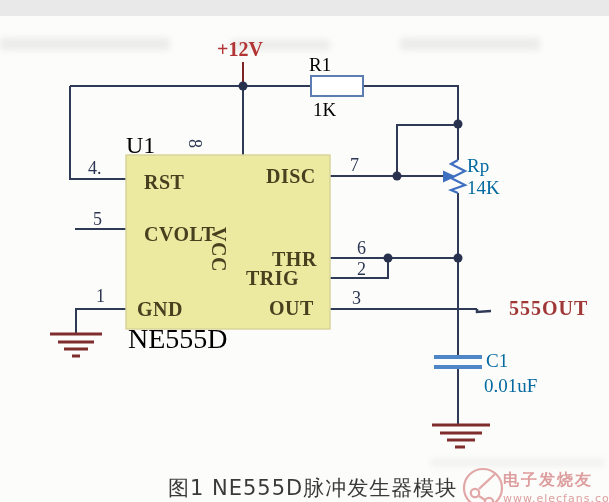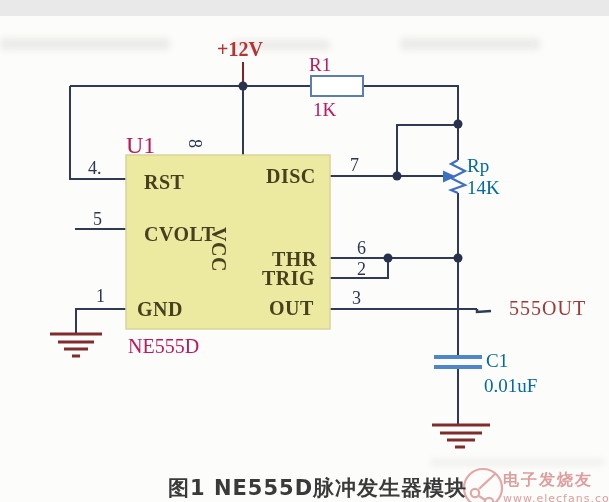--- a/index.html
+++ b/index.html
@@ -6,27 +6,27 @@
   .stage{
     position:relative;width:609px;height:502px;margin:16px auto;
     background:#fcfcfa;overflow:hidden;
     font-family:"Liberation Serif", serif;
   }
   .abs{position:absolute;white-space:nowrap;}
   svg{position:absolute;left:0;top:0;}
   
   .ictext{font-weight:bold;font-size:20px;color:#46401f;letter-spacing:0.5px;}
   .pinnum{font-size:18px;color:#2c3654;}
-  .refdes{font-size:19px;color:#be185d;}
+  .refdes{font-size:19px;color:#000000;}
   .valtxt{font-size:19px;color:#0369a1;}
   .powertxt{font-size:20px;font-weight:bold;color:#b23434;}
   .nettxt{font-size:20px;color:#a03838;letter-spacing:1px;}
   .rot90{transform:rotate(90deg);transform-origin:center center;}
   .caption{
-    font-family:"DejaVu Sans", sans-serif;font-weight:bold;
+    font-family:"DejaVu Sans", sans-serif;font-weight:normal;
     font-size:21px;color:#3a3a3a;letter-spacing:1px;
   }
   .wm-name{font-family:"DejaVu Sans", sans-serif;font-weight:bold;
     font-size:16px;color:#dc9e9e;letter-spacing:2px;}
   .wm-url{font-family:"DejaVu Sans", sans-serif;font-size:11px;color:#dc9e9e;letter-spacing:1px;}
   .smudge{position:absolute;background:#ebebe9;filter:blur(3px);border-radius:4px;}
 </style>
 </head>
 <body>
 
@@ -111,41 +111,41 @@
     <g stroke="#e2a8a8" stroke-width="2.2" fill="none">
       <circle cx="483" cy="472" r="19"></circle>
       <path d="M496,457 C489,464 484,468 479,473"></path>
       <circle cx="475" cy="477" r="4.2"></circle>
       <line x1="479" y1="480" x2="485" y2="484"></line>
       <circle cx="489" cy="486" r="4.2"></circle>
     </g>
   </svg>
 
   <span class="abs powertxt" style="left:217px;top:22px;">+12V</span>
-  <span class="abs nettxt" style="left:509px;top:281px;">555OUT</span>
+  <span class="abs nettxt" style="left:509px;top:281px;font-weight:bold;">555OUT</span>
 
   <span class="abs refdes" style="left:126px;top:116px;font-size:24px;">U1</span>
-  <span class="abs refdes" style="left:128px;top:319px;font-size:20px;">NE555D</span>
+  <span class="abs refdes" style="left:128px;top:307px;font-size:28px;">NE555D</span>
 
   <span class="abs pinnum" style="left:88px;top:142px;">4.</span>
   <span class="abs pinnum" style="left:93px;top:193px;">5</span>
   <span class="abs pinnum" style="left:96px;top:270px;">1</span>
   <span class="abs pinnum rot90" style="left:190px;top:117px;">8</span>
   <span class="abs pinnum" style="left:350px;top:139px;">7</span>
   <span class="abs pinnum" style="left:357px;top:222px;">6</span>
   <span class="abs pinnum" style="left:357px;top:243px;">2</span>
   <span class="abs pinnum" style="left:352px;top:272px;">3</span>
 
   <span class="abs ictext" style="left:144px;top:155px;">RST</span>
   <span class="abs ictext" style="left:144px;top:207px;">CVOLT</span>
   <span class="abs ictext rot90" style="left:196px;top:222px;">VCC</span>
   <span class="abs ictext" style="left:137px;top:282px;">GND</span>
   <span class="abs ictext" style="left:266px;top:149px;">DISC</span>
   <span class="abs ictext" style="left:272px;top:232px;">THR</span>
-  <span class="abs ictext" style="left:262px;top:251px;">TRIG</span>
+  <span class="abs ictext" style="left:246px;top:251px;">TRIG</span>
   <span class="abs ictext" style="left:269px;top:281px;">OUT</span>
 
   <span class="abs refdes" style="left:309px;top:38px;">R1</span>
   <span class="abs refdes" style="left:313px;top:83px;">1K</span>
   <span class="abs valtxt" style="left:467px;top:139px;">Rp</span>
   <span class="abs valtxt" style="left:467px;top:161px;">14K</span>
   <span class="abs valtxt" style="left:486px;top:334px;text-align:right;">C1</span>
   <span class="abs valtxt" style="left:484px;top:359px;">0.01uF</span>
 
   <span class="abs caption" style="left:168px;top:458px;">图1 NE555D脉冲发生器模块</span>

